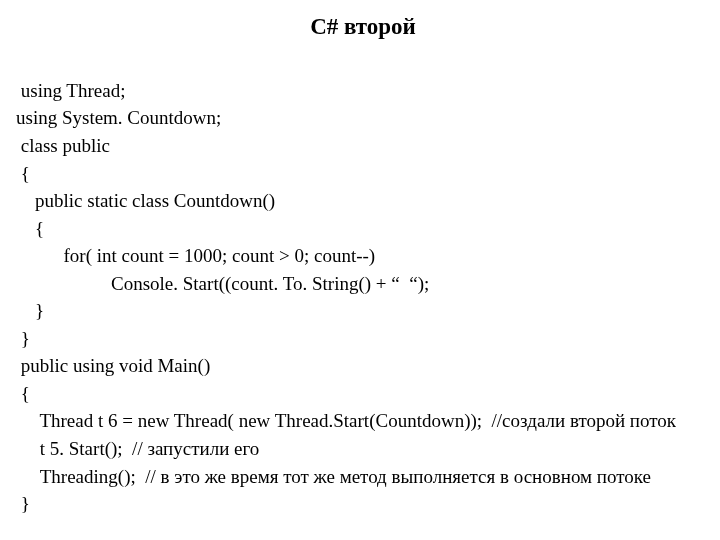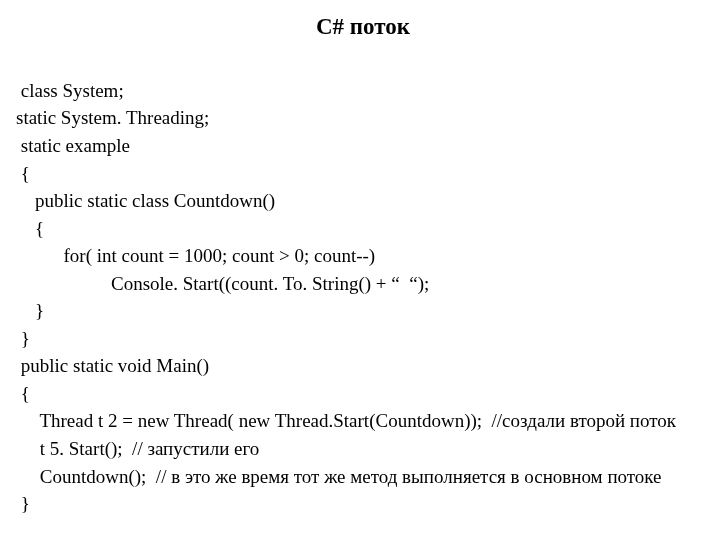--- a/index.html
+++ b/index.html
@@ -22,31 +22,31 @@
     }
     .code {
       white-space: pre;
       font-family: "Times New Roman", Times, serif;
       font-size: 19px;
     }
   </style>
 </head>
 <body>
 
-<div class="title">C#   поток</div>
+<div class="title">C#   второй</div>
 <div class="code">
-<span> class System;</span>
-<span>static System. Threading;</span>
-<span> static example</span>
+<span> using Thread;</span>
+<span>using System. Countdown;</span>
+<span> class public</span>
 <span> {</span>
 <span>    public static class Countdown()</span>
 <span>    {</span>
 <span>          for( int count = 1000; count &gt; 0; count--)</span>
 <span>                    Console. Start((count. To. String() + “  “);</span>
 <span>    }</span>
 <span> }</span>
-<span> public static void Main()</span>
+<span> public using void Main()</span>
 <span> {</span>
-<span>     Thread t 2 = new Thread( new Thread.Start(Countdown));  //создали второй поток</span>
+<span>     Thread t 6 = new Thread( new Thread.Start(Countdown));  //создали второй поток</span>
 <span>     t 5. Start();  // запустили его</span>
-<span>     Countdown();  // в это же время тот же метод выполняется в основном потоке</span>
+<span>     Threading();  // в это же время тот же метод выполняется в основном потоке</span>
 <span> }</span>
 </div>
 
 </body></html>

